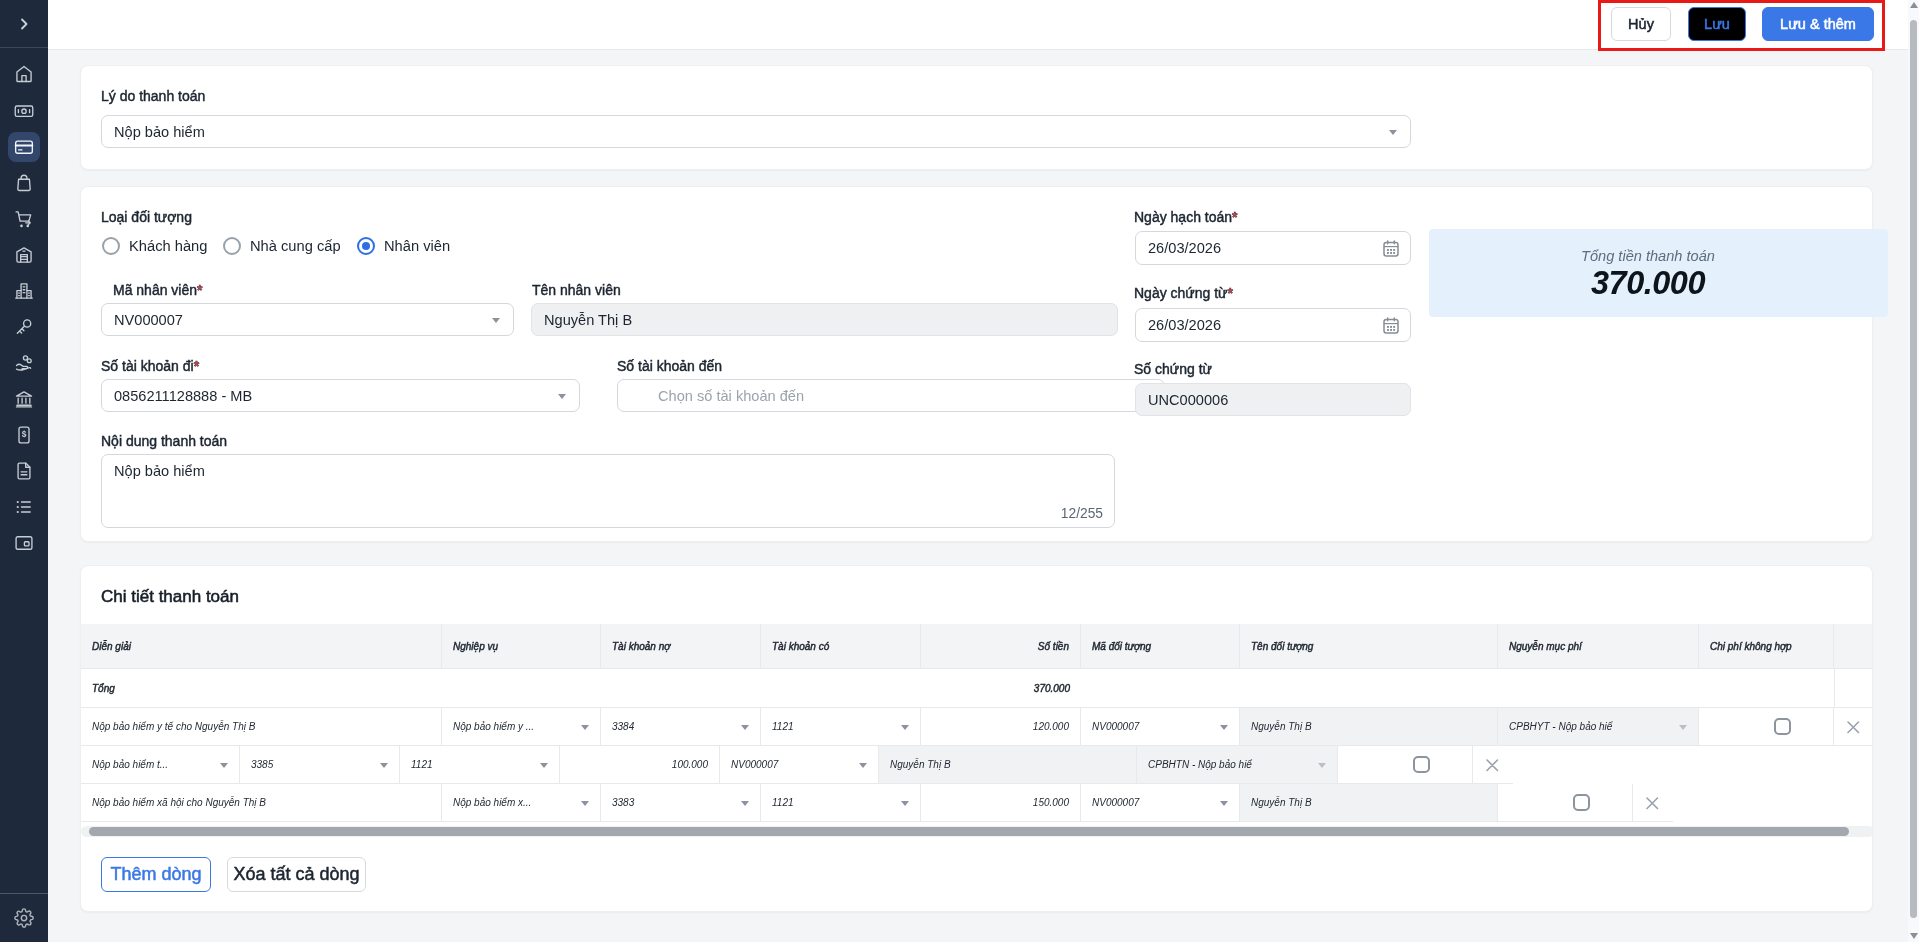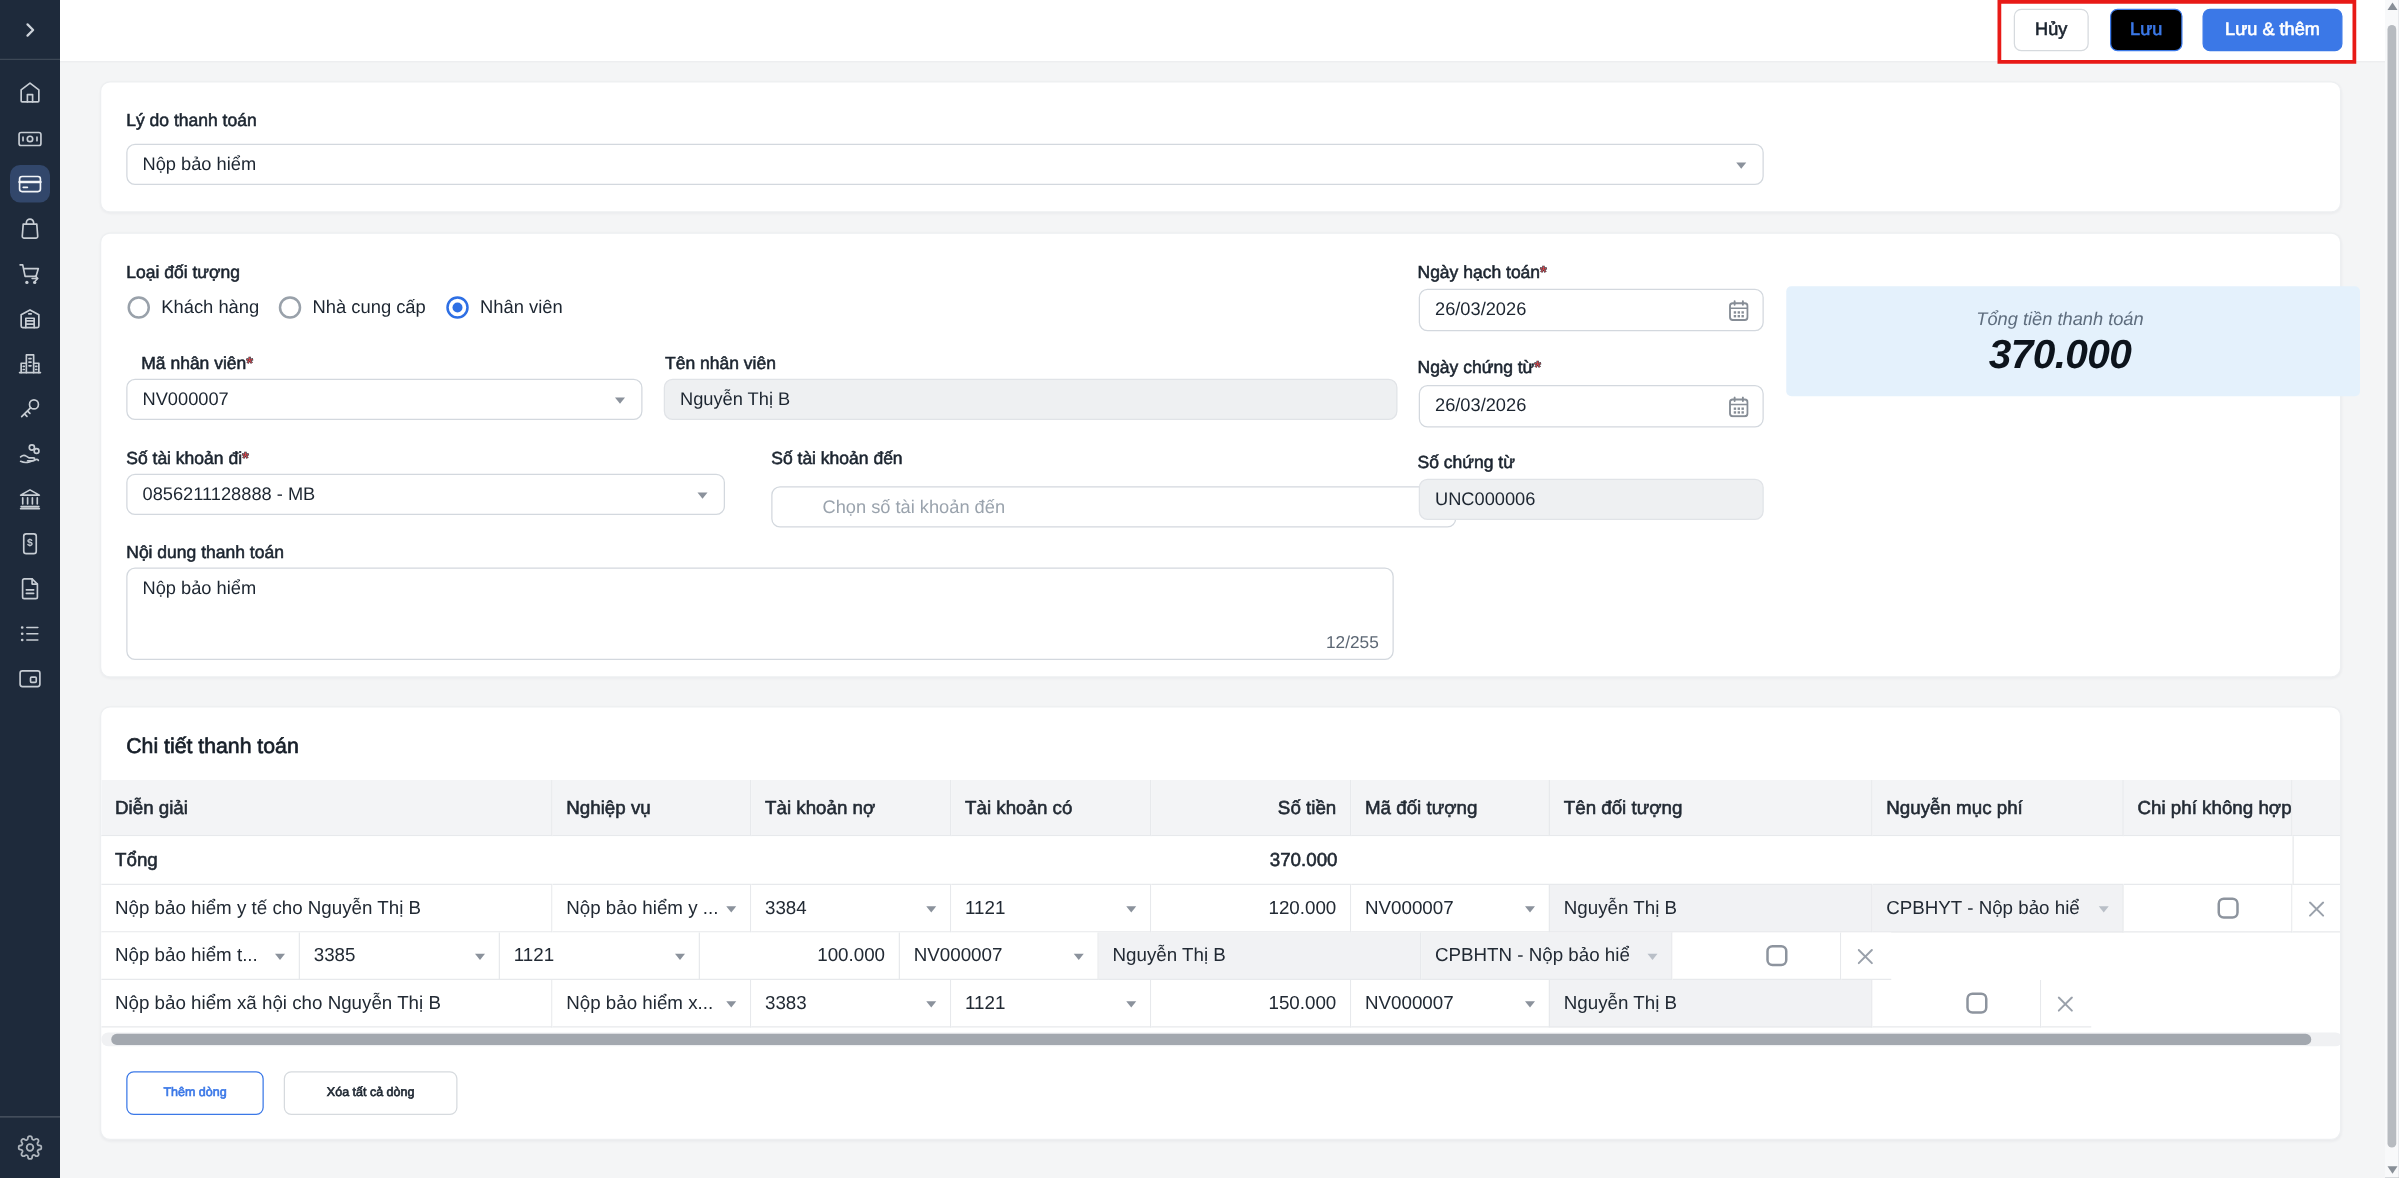--- a/index.html
+++ b/index.html
@@ -30,35 +30,35 @@
 
 .radio { position:absolute; width:18px; height:18px; border-radius:50%; border:2px solid #99a1aa; background:#fff; }
 .radio.on { border-color:#2e6fe4; }
 .radio.on::after { content:""; position:absolute; left:3px; top:3px; width:8px; height:8px; border-radius:50%; background:#2e6fe4; }
 .rlbl { position:absolute; font-size:14.7px; color:#1c2530; }
 
 #totalbox { position:absolute; left:1348px; top:42px; width:459px; height:88px; background:#e4f1fc; border-radius:4px; text-align:center; padding:19px 21px 0 0;font-style:italic; }
 #totalbox .t1 { font-size:14.6px; color:#5e6d7e; }
 #totalbox .t2 { font-size:32.5px; font-weight:bold; color:#0d141c; margin-top:1px; letter-spacing:-0.5px; }
 
-#tbl { position:absolute; left:0; top:58px; width:1793px; font-size:15px; color:#222a34; }
+#tbl { position:absolute; left:0; top:58px; width:1793px; font-size:10px; color:#222a34;font-style:italic; }
 .trow { display:flex; width:1793px; }
 .td { position:relative; flex:none; display:flex; align-items:center; padding:0 11px; border-bottom:1px solid #e7e9ec; overflow:hidden; white-space:nowrap; }
 .thead .td { background:#f3f4f6; font-weight:normal; -webkit-text-stroke:0.45px #222a34; border-bottom:1px solid #e7e9ec; height:45px; }
 .tbody .td { height:38px; background:#fff; }
 .td.g { background:#f1f2f4 !important; }
 .td.r { justify-content:flex-end; }
 .td.b { border-right:1px solid #e7e9ec; }
 .w0{width:361px}.w1{width:159px}.w2{width:160px}.w3{width:160px}.w4{width:160px}.w5{width:159px}.w6{width:258px}.w7{width:201px}.w8{width:135px}.w9{width:40px}
 .cellcaret { position:absolute; right:11px; top:50%; margin-top:-2px; width:0; height:0; border-left:4.5px solid transparent; border-right:4.5px solid transparent; border-top:5.5px solid #8b929c; }
 .cb { position:absolute; left:75px; top:10px; width:17px; height:17px; border:2px solid #8d949e; border-radius:5px; background:#fff; }
 .xmark { position:absolute; left:13px; top:13px; width:12.5px; height:12.5px; }
 #hscroll { position:absolute; left:0px; top:260px; width:1793px; height:11px; background:#f0f1f3; border-radius:6px; }
 #hscroll .thumb { position:absolute; left:8px; top:1px; width:1760px; height:9px; background:#a3a8af; border-radius:5px; }
-.btn2 { position:absolute; top:291px; height:35px; border-radius:6px; font-size:10px; font-weight:normal; -webkit-text-stroke:0.5px currentColor; display:flex; align-items:center; justify-content:center; background:#fff; }
+.btn2 { position:absolute; top:291px; height:35px; border-radius:6px; font-size:18px; font-weight:normal; -webkit-text-stroke:0.5px currentColor; display:flex; align-items:center; justify-content:center; background:#fff; }
 #btn-them { left:20px; width:110px; border:1px solid #3b78e7; color:#3b78e7; }
 #btn-xoa { left:146px; width:139px; border:1px solid #d6dade; color:#1c2530; }
 
 #vscroll { position:fixed; right:0; top:0; width:11px; height:942px; background:#f8f9fa; z-index:60; }
 #vscroll .thumb { position:absolute; left:2px; top:20px; width:7px; height:898px; background:#b7bbc0; border-radius:4px; }
 .arr { position:absolute; left:1.5px; width:0; height:0; border-left:4px solid transparent; border-right:4px solid transparent; }
 .arr.up { top:2px; border-bottom:6px solid #888f97; }
 .arr.dn { bottom:3px; border-top:6px solid #888f97; }
 .calic { position:absolute; right:11px; top:50%; width:16px; height:17px; margin-top:-8.5px; }
 #tbl .trow:nth-child(2) .td { height:39px; }
@@ -169,21 +169,21 @@
     <div class="rlbl" style="left:303px;top:51px;">Nhân viên</div>
 
   <div class="lbl" style="left:32px;top:95px;">Mã nhân viên<span class="req">*</span></div>
   <div class="inp" style="left:20px;top:116px;width:413px;height:33px;">NV000007<span class="caret"></span></div>
   <div class="lbl" style="left:451px;top:95px;">Tên nhân viên</div>
   <div class="inp dis" style="left:450px;top:116px;width:587px;height:33px;">Nguyễn Thị B</div>
 
   <div class="lbl" style="left:20px;top:171px;">Số tài khoản đi<span class="req">*</span></div>
   <div class="inp" style="left:20px;top:192px;width:479px;height:33px;">0856211128888 - MB<span class="caret"></span></div>
   <div class="lbl" style="left:536px;top:171px;">Số tài khoản đến</div>
-  <div class="inp" style="left:536px;top:202px;width:548px;height:33px;padding-left:40px;">
+  <div class="inp" style="left:536px;top:192px;width:548px;height:33px;padding-left:40px;">
       <span class="ph">Chọn số tài khoản đến</span>
       <span class="caret"></span>
     </div>
 
   <div class="lbl" style="left:20px;top:246px;">Nội dung thanh toán</div>
   <div class="inp" style="left:20px;top:267px;width:1014px;height:74px;align-items:flex-start;padding-top:8px;">Nộp bảo hiểm</div>
   <div style="position:absolute;left:960px;top:319px;width:62px;text-align:right;font-size:13.8px;color:#5b6673;">12/255</div>
 
   <div class="lbl" style="left:1053px;top:22px;">Ngày hạch toán<span class="req">*</span></div>
   <div class="inp" style="left:1054px;top:44px;width:276px;height:34px;">26/03/2026<svg class="calic" viewBox="0 0 16 17" fill="none" stroke="#868d96" stroke-width="1.5">

